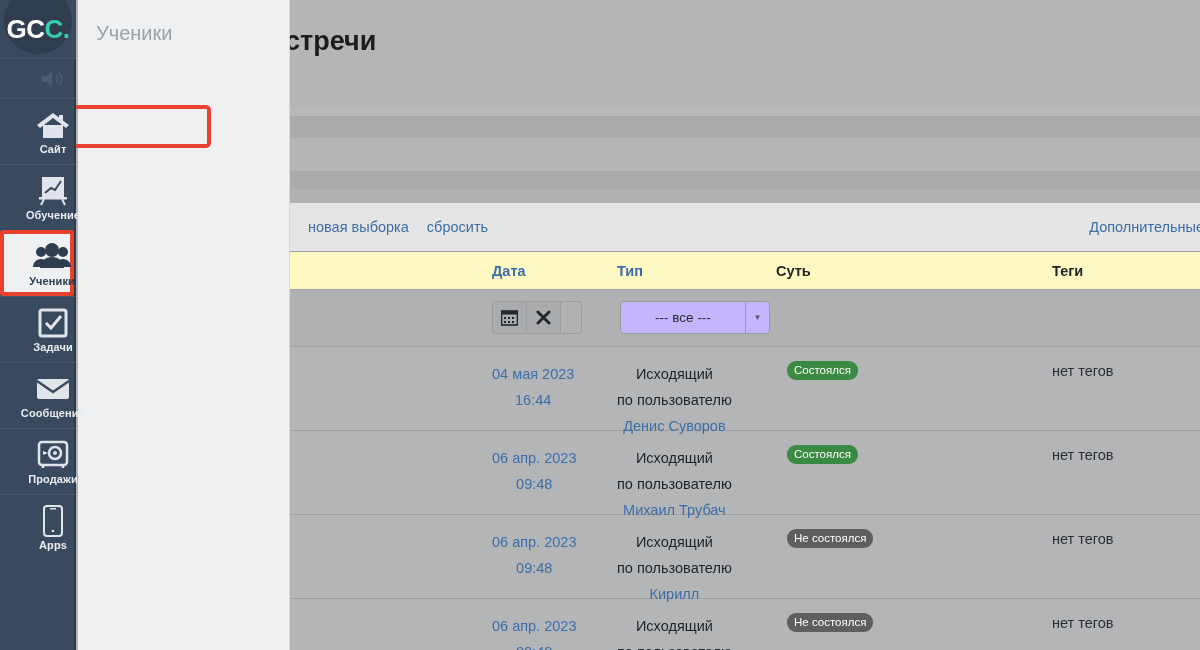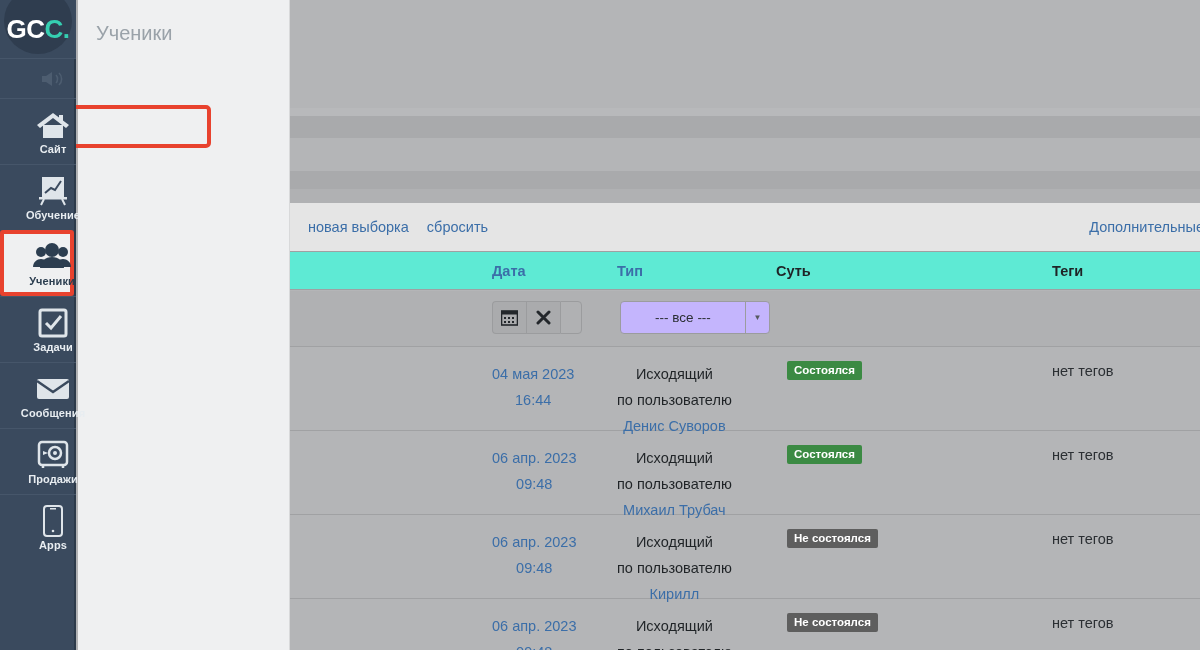--- a/index.html
+++ b/index.html
@@ -127,21 +127,21 @@
   }
   .tb-right {
     margin-left: auto; margin-right: -4px;
     color: #3b6ea8; font-size: 14.5px;
     white-space: nowrap;
   }
 
   
   .col-head {
     position: absolute; left: 0; top: 251px; width: 910px; height: 39px;
-    background: #5eead4;
+    background: #fef9c3;
     border-top: 1px solid #9fa0a2;
     border-bottom: 1px solid #9fa0a2;
   }
   .col-head .cell {
     position: absolute; top: 11px;
     font-size: 14.5px; font-weight: bold;
   }
   .cell.dark { color: #1f2326; }
   .cell.link { color: #3b6ea8; }
 
@@ -188,21 +188,21 @@
     border-bottom: 1px solid #a0a1a3;
     text-align: center;
   }
   .drow .c { position: absolute; font-size: 14.5px; }
   .c-date { left: 202px; top: 14px; color: #3b6ea8; line-height: 26px; }
   .c-type { left: 327px; top: 14px; color: #1f2326; line-height: 26px; }
   .c-type .tlink { color: #3b6ea8; }
   .c-suth { left: 497px; top: 14px; }
   .badge {
     display: inline-block; padding: 3px 7px 4px;
-    border-radius: 2px; font-size: 11.5px; font-weight: bold;
+    border-radius: 9px; font-size: 11.5px; font-weight: normal;
     color: #ffffff;
   }
   .badge.ok { background: #3b8a43; }
   .badge.no { background: #5e5e5e; }
   .c-tags { left: 762px; top: 16px; color: #2b2f33; font-size: 13px; }
 
   svg { display: block; }
 </style>
 </head>
 <body>
@@ -310,20 +310,21 @@
     </div>
   </div>
 
   <div id="flyout">
     <div class="flyout-title">Ученики</div>
   </div>
   <div id="hl-box"></div>
 
   <div id="main">
 
+    <div class="page-title">стречи</div>
 
     <div class="band-a"></div>
     <div class="band-b"></div>
     <div class="band-c"></div>
     <div class="band-d"></div>
     <div class="band-e"></div>
 
     <div class="toolbar">
 
       <div class="tb-link">новая выборка</div>

